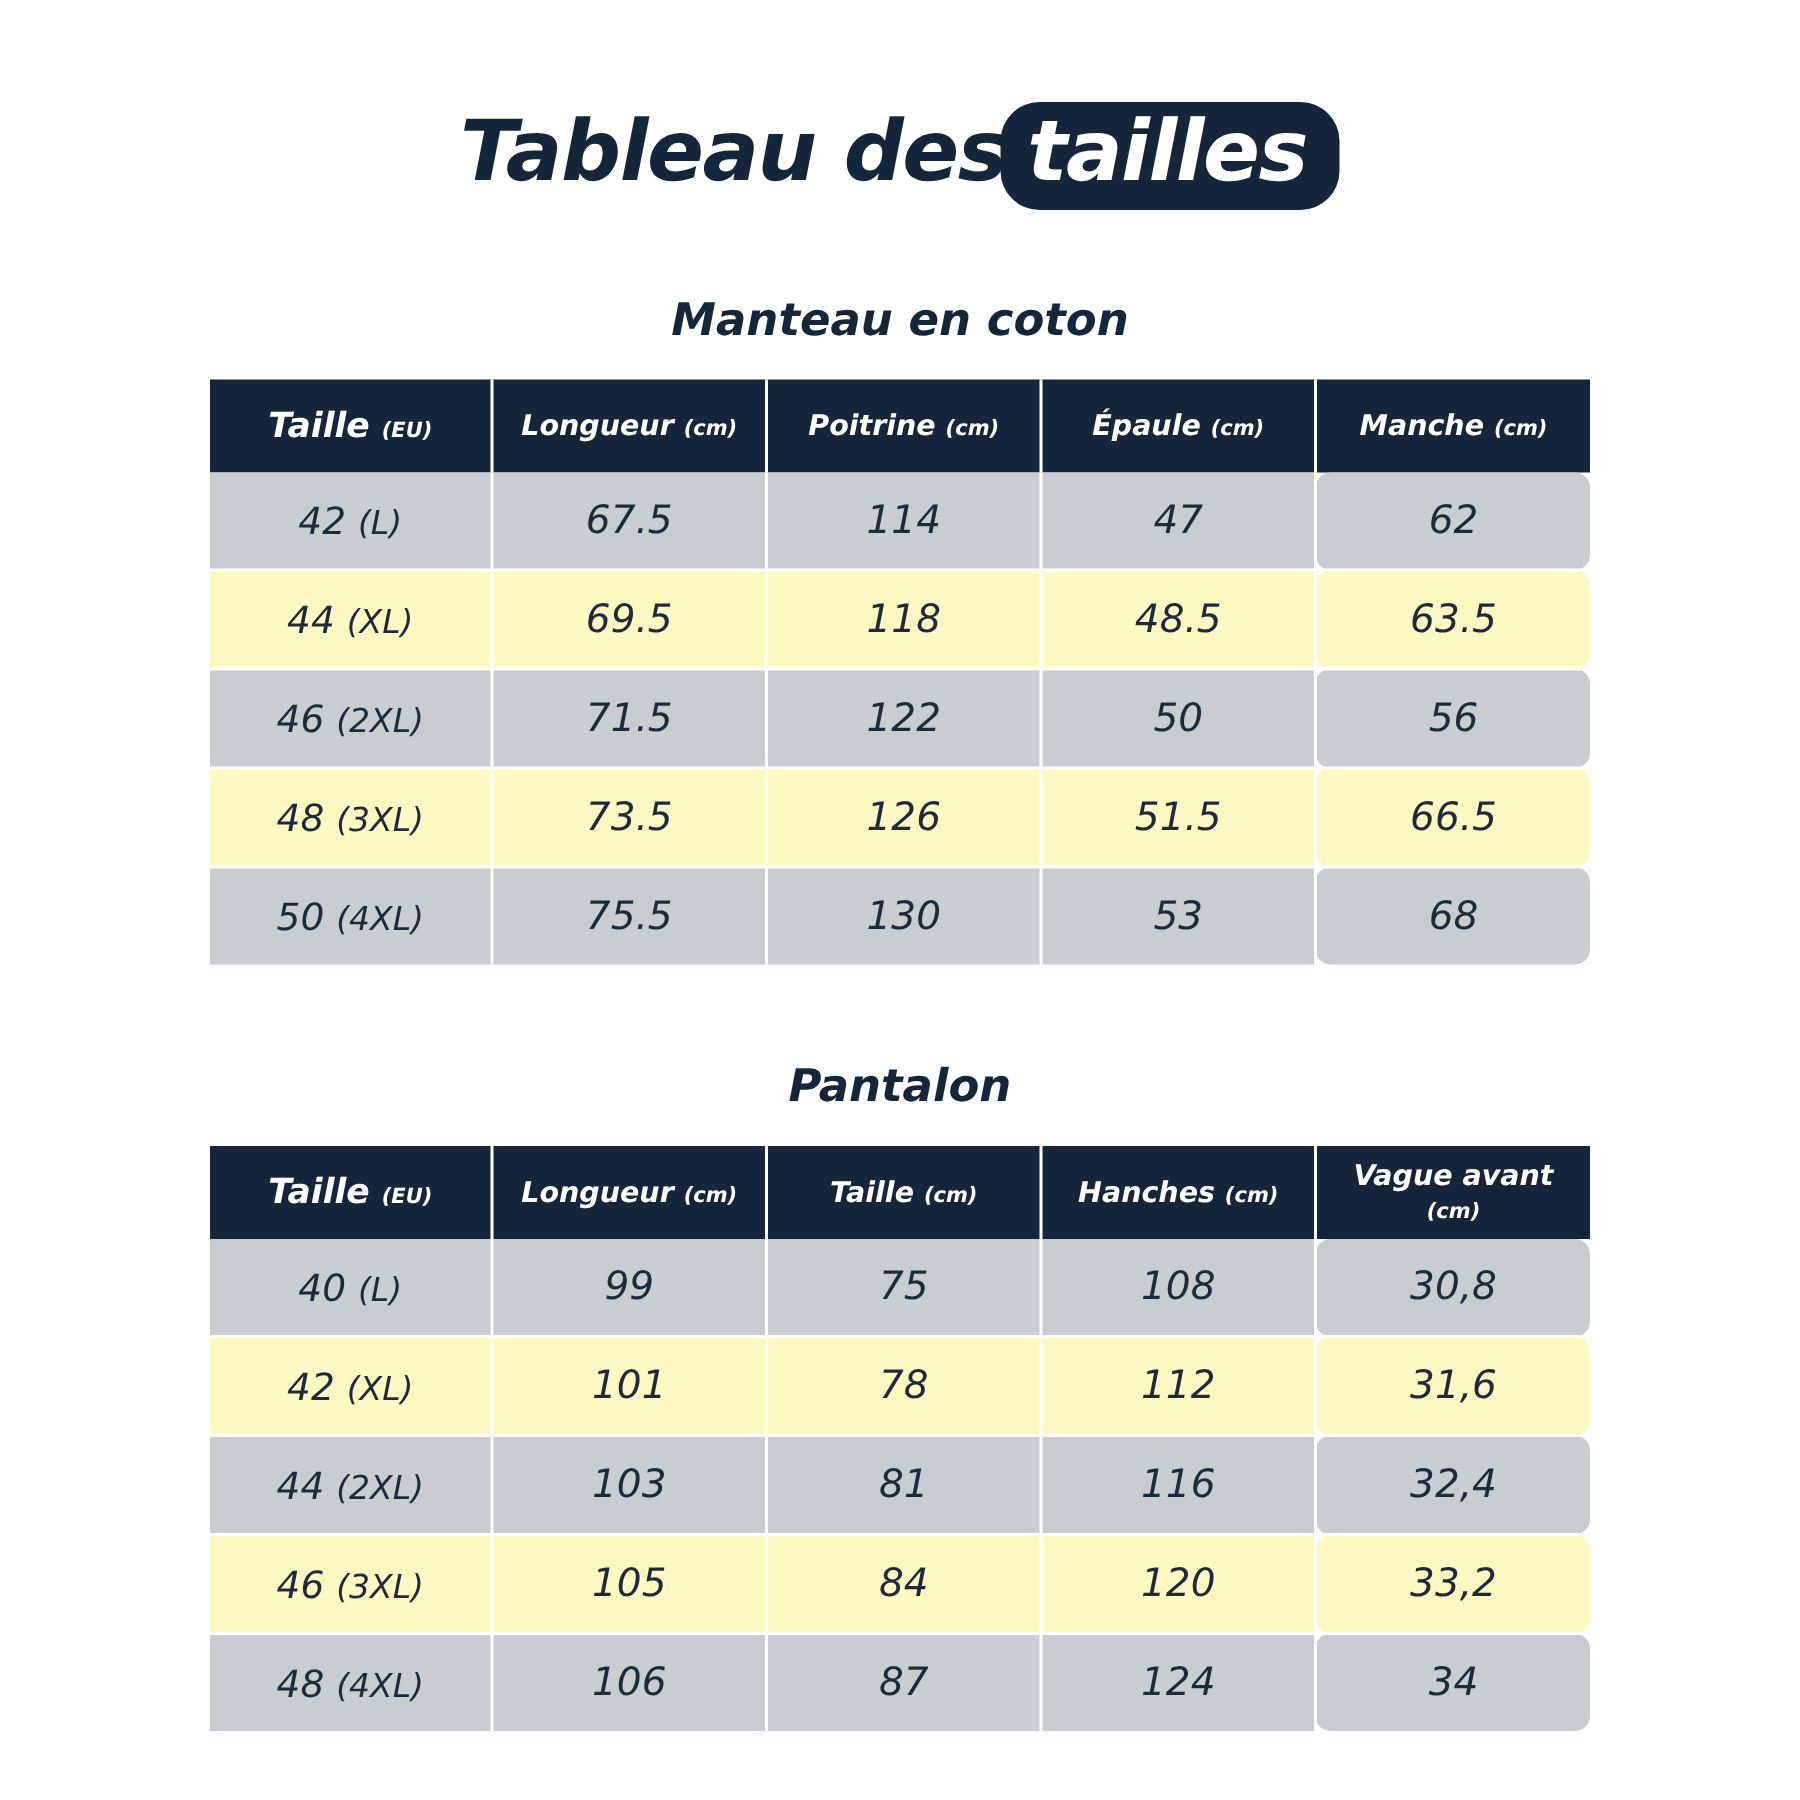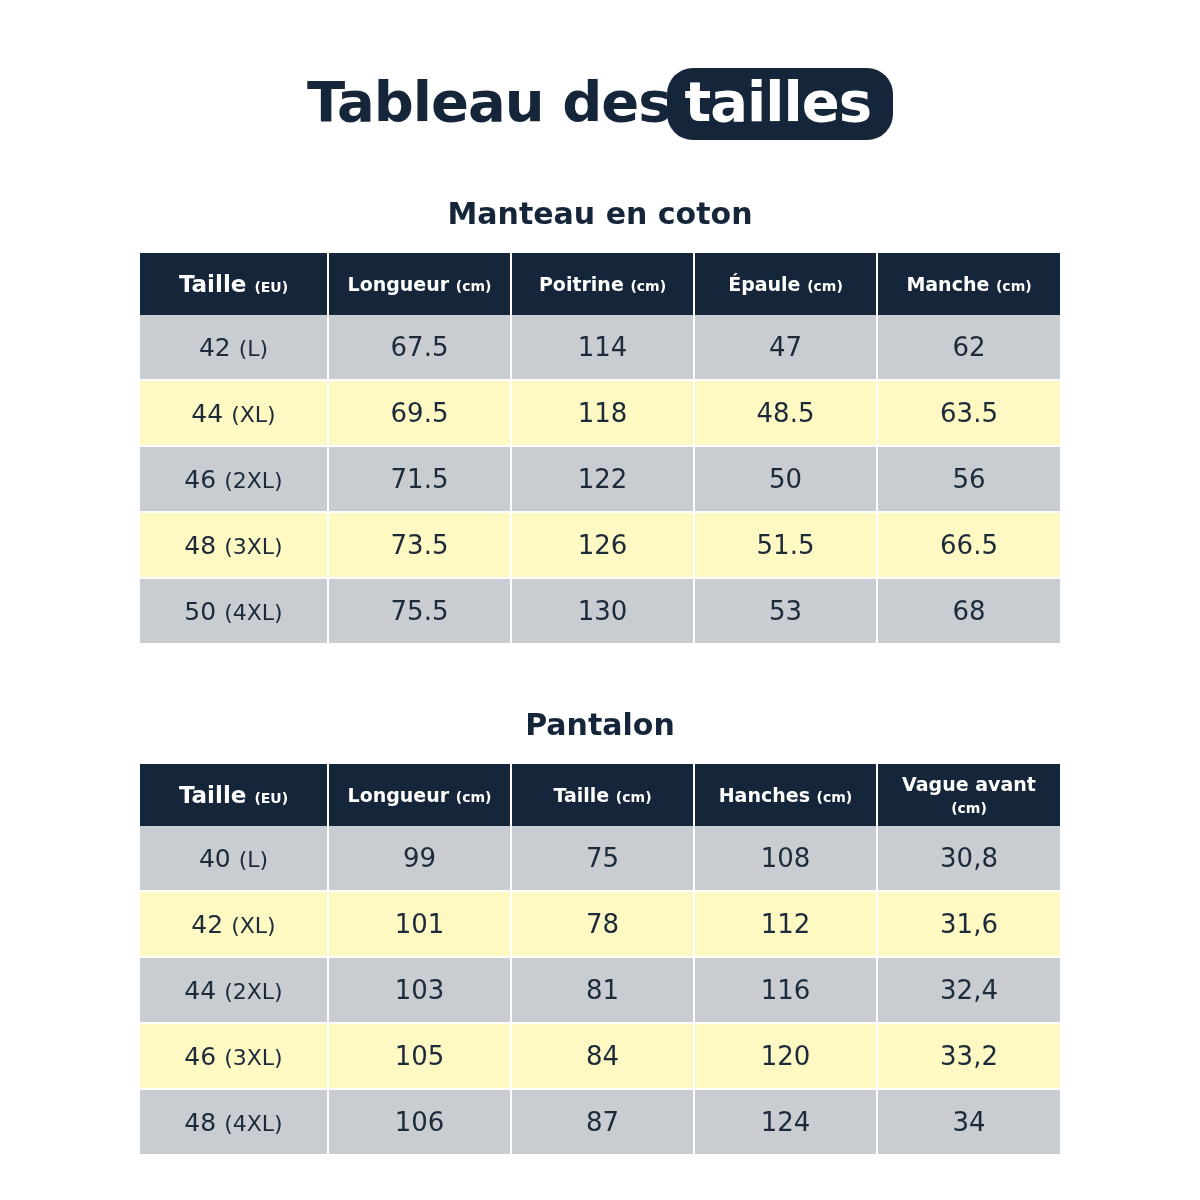--- a/index.html
+++ b/index.html
@@ -12,20 +12,21 @@
     background: #ffffff;
     font-family: "DejaVu Sans", sans-serif;
     color: #1d2a3a;
     overflow: hidden;
   }
   .page {
     width: 1200px;
     height: 870px;
     position: relative;
     box-sizing: border-box;
+    font-style: italic;
   }
 
   
   .title-wrap {
     text-align: center;
     padding-top: 68px;
   }
   .title {
     display: inline-block;
     font-size: 56px;
@@ -87,21 +88,21 @@
 
   tbody td {
     height: 62px;
     text-align: center;
     vertical-align: middle;
     font-size: 26px;
     color: #1d2a3a;
     border-right: 2px solid #ffffff;
     border-bottom: 2px solid #ffffff;
   }
-  tbody td:last-child { border-right: none; }
+  tbody td:last-child { border-right: none; border-radius: 10px; }
   tbody tr:last-child td { border-bottom: none; }
 
   tbody tr.light td { background: #c9ccd1; }
   tbody tr.dark td  { background: #fef9c3; }
 
   tbody td.col-size {
     font-size: 25px;
   }
   tbody td.col-size .sz-sub {
     font-size: 22px;

